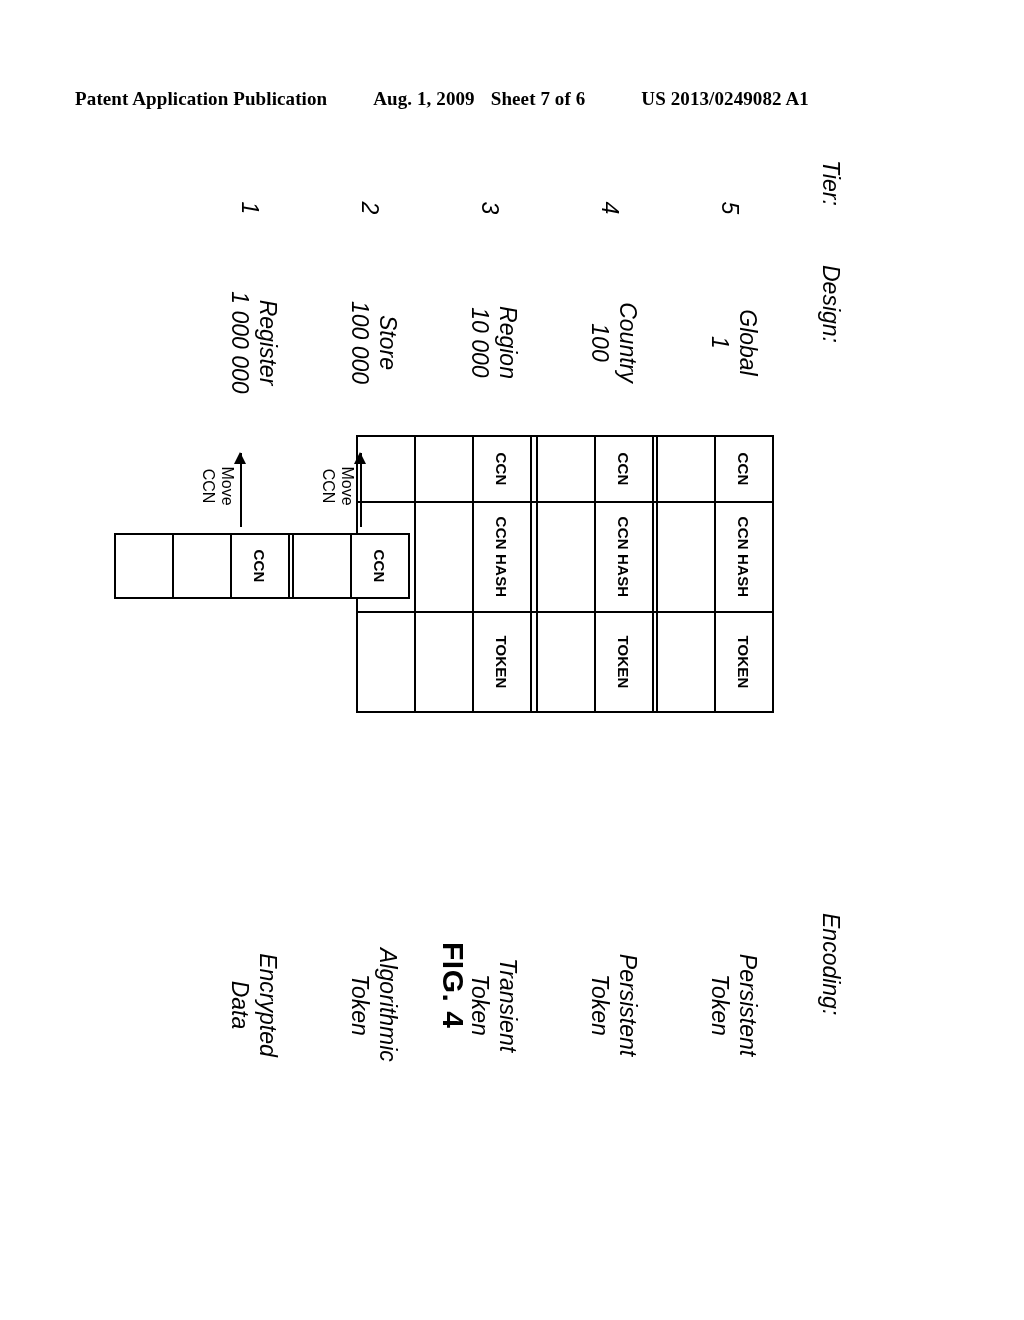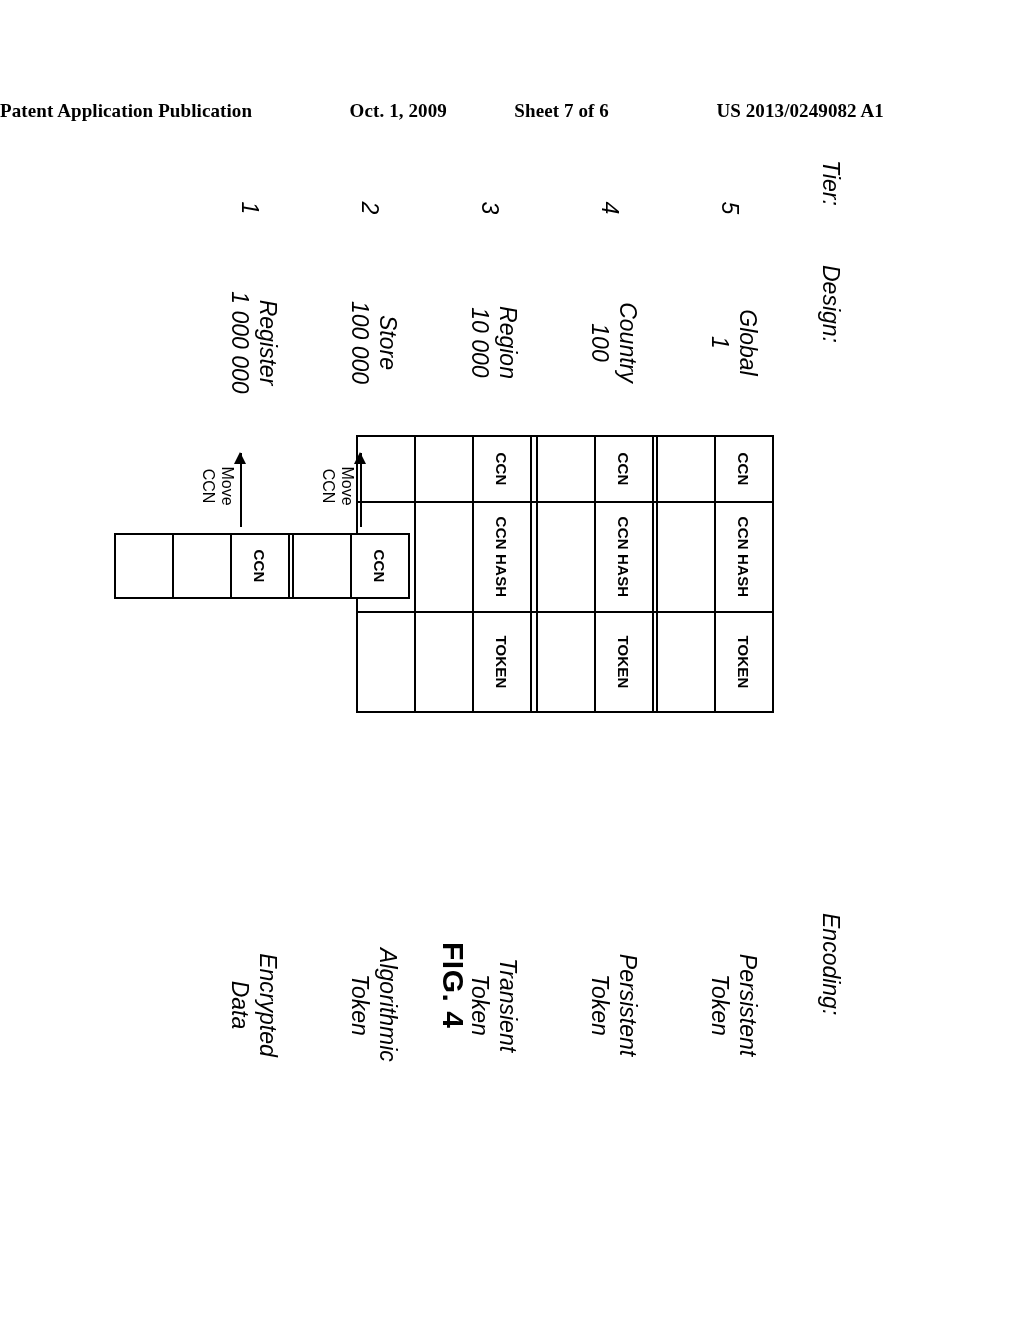--- a/index.html
+++ b/index.html
@@ -12,25 +12,25 @@
     height: 1320px;
     position: relative;
     font-family: "Liberation Serif", serif;
     color: #000000;
     overflow: hidden;
   }
 
   
   #page-header {
     position: absolute;
-    top: 100px;
+    top: 88px;
     left: 0;
     width: 884px;
     display: flex;
-    justify-content: space-between;
+    justify-content: center;
     align-items: baseline;
     font-family: "Liberation Serif", serif;
     font-weight: bold;
     font-size: 19px;
     letter-spacing: 0.1px;
     white-space: nowrap;
   }
   #page-header .hdr-seg { display: inline-block; }
   #page-header .gap-a { width: 46px; }
   #page-header .gap-b { width: 16px; }
@@ -151,21 +151,21 @@
     letter-spacing: 0.5px;
     white-space: nowrap;
   }
 </style>
 </head>
 <body>
 
 <div id="page-header">
   <span class="hdr-seg">Patent Application Publication</span>
   <span class="gap-a"></span>
-  <span class="hdr-seg">Oct. 1, 2009</span>
+  <span class="hdr-seg">Aug. 1, 2009</span>
   <span class="gap-b"></span>
   <span class="hdr-seg">Sheet 7 of 6</span>
   <span class="gap-c"></span>
   <span class="hdr-seg">US 2013/0249082 A1</span>
 </div>
 
 <div id="figure-rot-wrap">
 <div id="figure-canvas">
 
   <div id="col-tier" class="fig-col">

